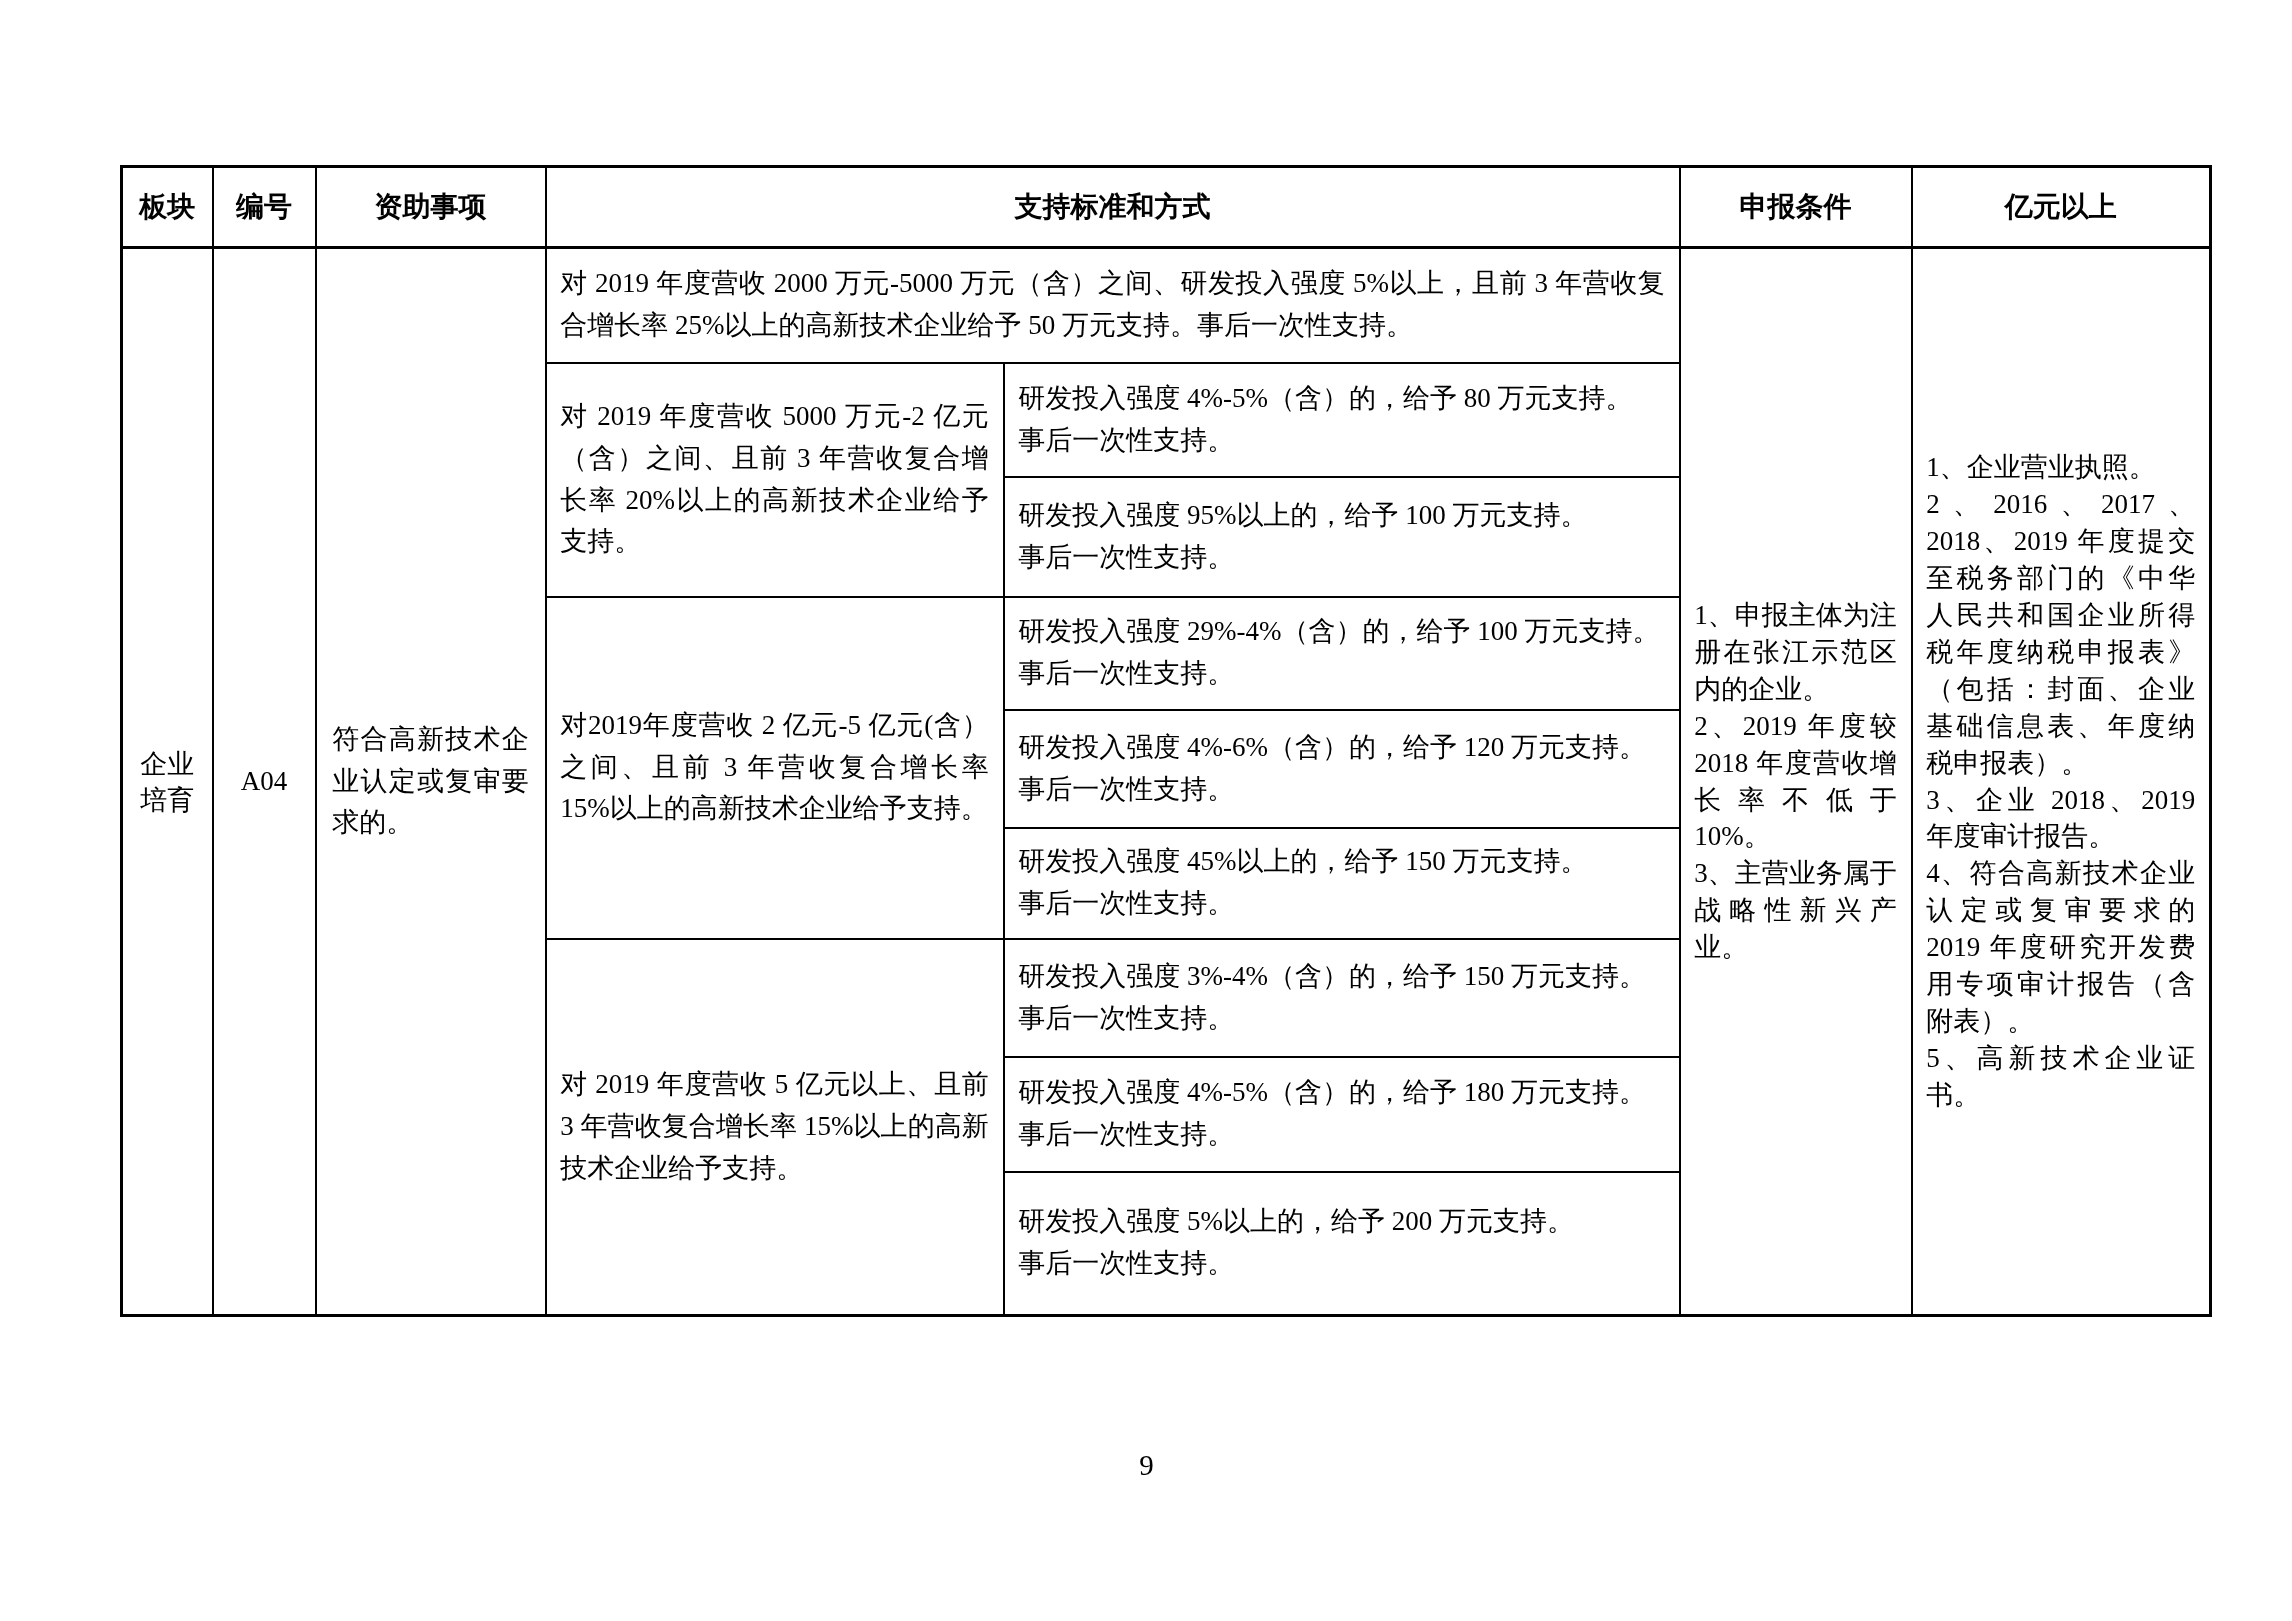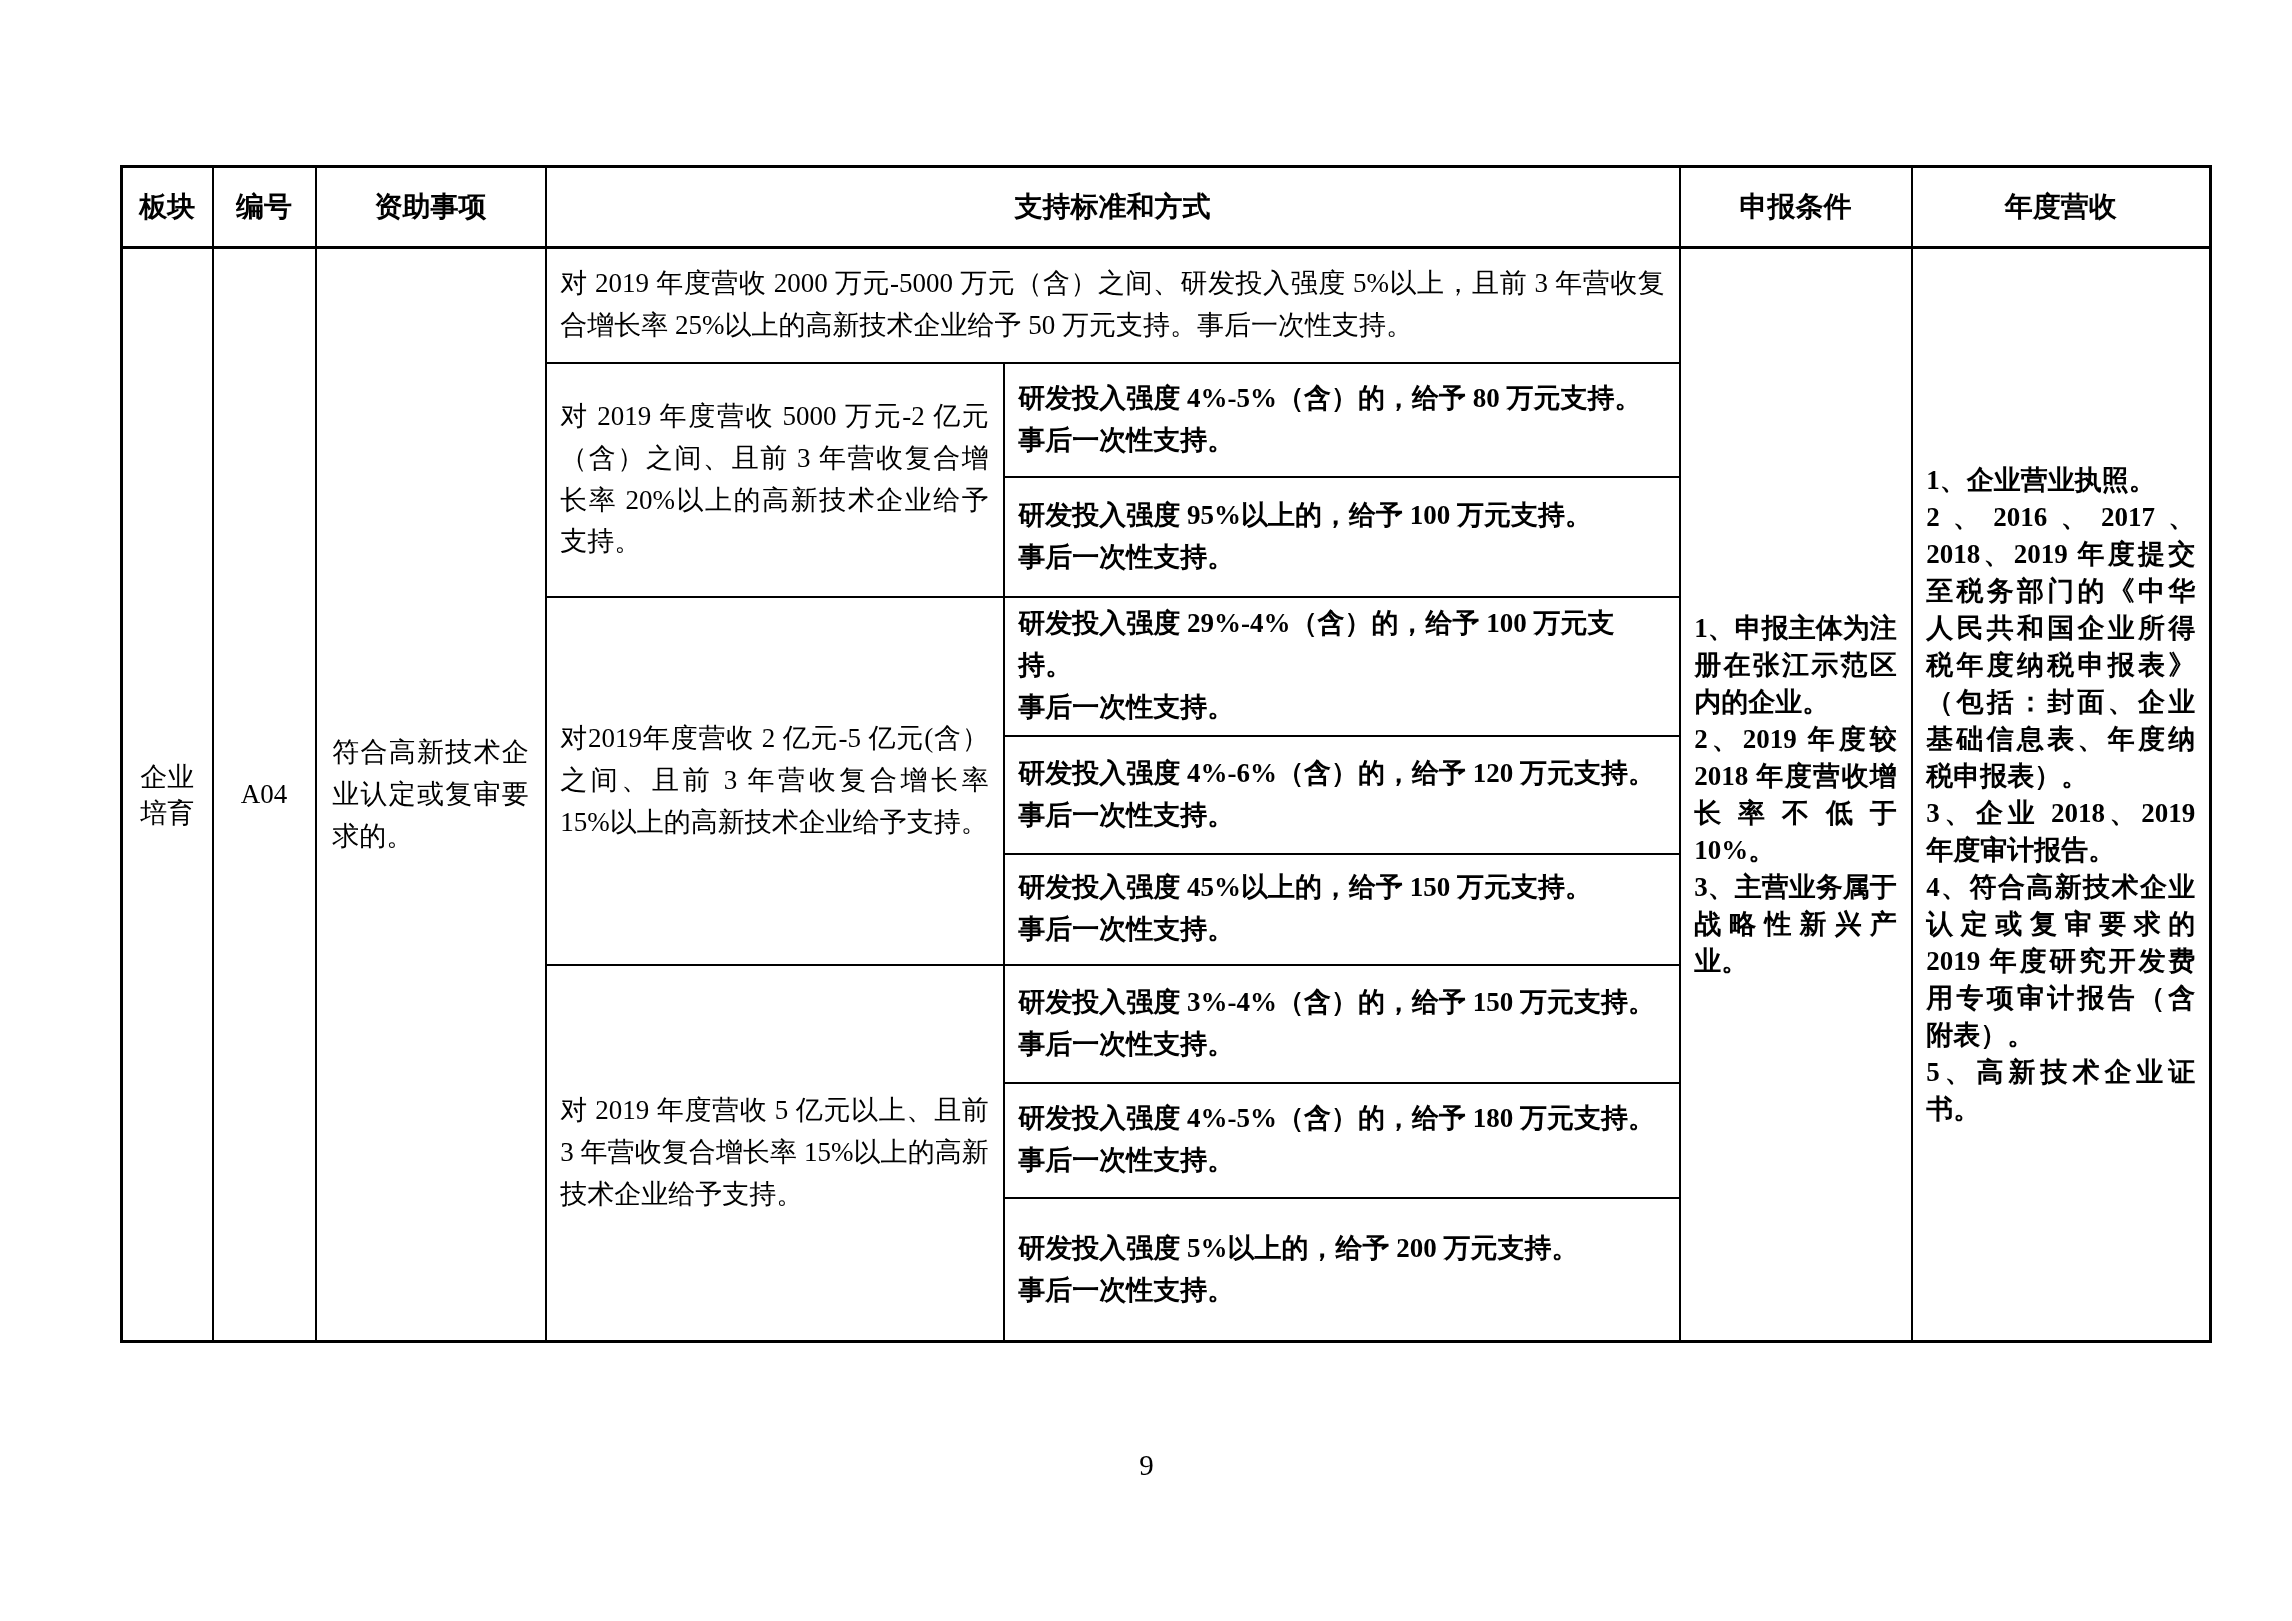--- a/index.html
+++ b/index.html
@@ -40,21 +40,21 @@
 
   .doc-table td {
     font-size: 27px;
     vertical-align: middle;
     padding: 5.9px 13.7px;
   }
   .center   { text-align: center; }
   .just     { text-align: justify; }
   .standards{ line-height: 1.55; }
   .side     { line-height: 1.37; padding: 5.9px 9.8px; margin-left: 44px; }
-  .multiline{ white-space: pre-line; font-weight: bold; }
+  .multiline{ white-space: pre-line; }
 
   tr.r1 { height: 115px; }
   tr.r2 { height: 114px; }
   tr.r3 { height: 120px; }
   tr.r4 { height: 113px; }
   tr.r5 { height: 118px; }
   tr.r6 { height: 111px; }
   tr.r7 { height: 118px; }
   tr.r8 { height: 115px; }
   tr.r9 { height: 144px; }
@@ -81,21 +81,21 @@
     <col style="width:232px">
     <col style="width:299px">
   </colgroup>
   <thead>
     <tr>
       <th>板块</th>
       <th>编号</th>
       <th>资助事项</th>
       <th colspan="2">支持标准和方式</th>
       <th>申报条件</th>
-      <th>年度营收</th>
+      <th>亿元以上</th>
     </tr>
   </thead>
   <tbody>
     <tr class="r1">
       <td rowspan="9" class="center">企业培育</td>
       <td rowspan="9" class="center">A04</td>
       <td rowspan="9" class="just standards" style="padding:0 15.7px;">符合高新技术企业认定或复审要求的。</td>
       <td colspan="2" class="just standards">对 2019 年度营收 2000 万元-5000 万元（含）之间、研发投入强度 5%以上，且前 3 年营收复合增长率 25%以上的高新技术企业给予 50 万元支持。事后一次性支持。</td>
       <td rowspan="9" class="just side multiline">1、申报主体为注册在张江示范区内的企业。
 2、2019 年度较 2018 年度营收增长率不低于 10%。

